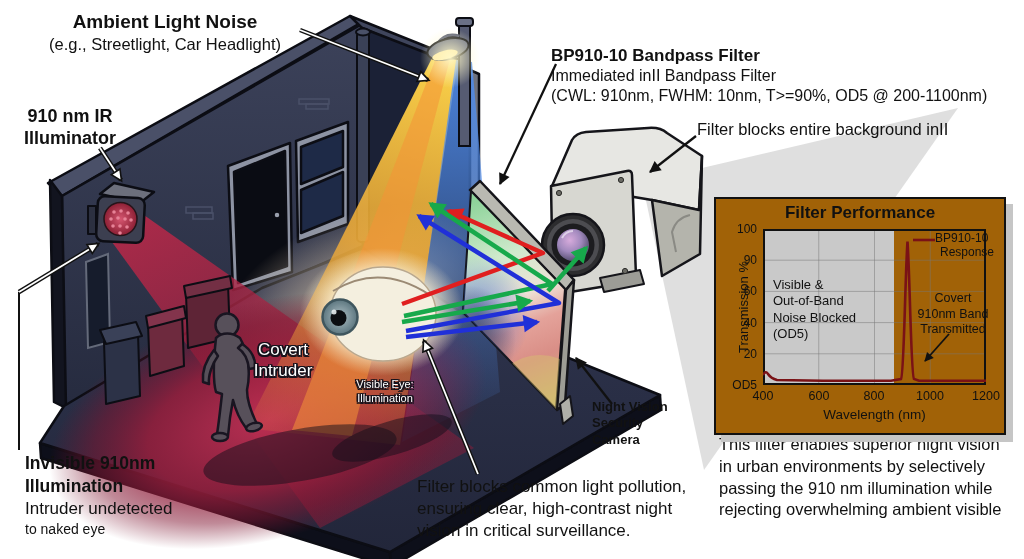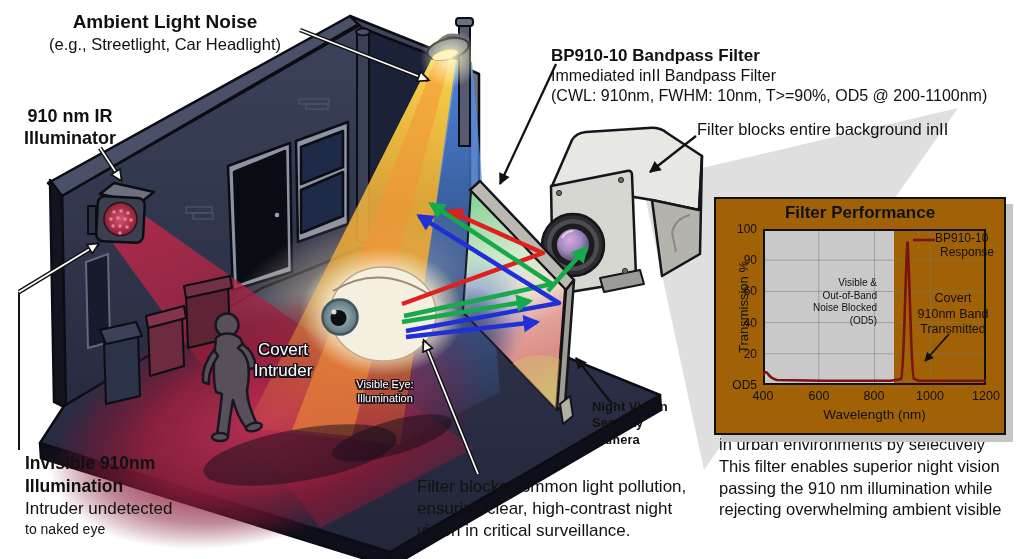--- a/index.html
+++ b/index.html
@@ -18,21 +18,21 @@
          border:2.5px solid #111;box-shadow:7px 7px 0 #c6c6c6;box-sizing:border-box;margin-top:16px;}
   #chart .t{position:absolute;left:0;top:4px;width:100%;text-align:center;font-size:17px;font-weight:700;}
   #plotwrap{position:absolute;left:47px;top:30px;width:223px;height:156px;}
   .ytick{position:absolute;left:3px;width:38px;text-align:right;font-size:12px;}
   .xtick{position:absolute;width:44px;text-align:center;font-size:12.5px;top:190px;}
   #xlab{position:absolute;left:47px;top:208px;width:223px;text-align:center;font-size:13.5px;}
   #ylab{position:absolute;left:-37px;top:100px;width:130px;height:16px;text-align:center;
         font-size:13px;transform:rotate(-90deg);}
   #legendtxt{position:absolute;left:219px;top:32px;width:70px;font-size:12px;line-height:1.2;}
   #legendtxt .l2{padding-left:5px;}
-  #blockedann{position:absolute;left:57px;top:78px;width:104px;text-align:right;font-size:10px;line-height:1.25;}
+  #blockedann{position:absolute;left:57px;top:78px;width:104px;text-align:left;font-size:13px;line-height:1.25;}
   #covertann{position:absolute;left:188px;top:92px;width:98px;text-align:center;font-size:12.5px;line-height:1.25;}
 </style>
 </head>
 <body>
 
 <div id="canvas">
 
   <svg id="scene" width="1024" height="559" viewBox="0 0 1024 559">
     <defs>
       <linearGradient id="wallGrad" x1="0" y1="0" x2="0" y2="1">
@@ -350,22 +350,22 @@
     <div style="font-size:14px;">to naked eye</div>
   </div>
 
   <div class="lbl" style="left:417px;top:476px;font-size:17px;line-height:1.3;">
     <div>Filter blocks common light pollution,</div>
     <div>ensuring clear, high-contrast night</div>
     <div>vision in critical surveillance.</div>
   </div>
 
   <div class="lbl" style="left:719px;top:434px;font-size:16.5px;line-height:1.32;">
+    <div>This filter enables superior night vision</div>
     <div>in urban environments by selectively</div>
-    <div>This filter enables superior night vision</div>
     <div>passing the 910 nm illumination while</div>
     <div>rejecting overwhelming ambient visible</div>
   </div>
 
   <div id="chart">
     <div class="t">Filter Performance</div>
     <div id="ylab">Transmission %</div>
 
     <div class="ytick" style="top:23px;">100</div>
     <div class="ytick" style="top:54px;">90</div>

